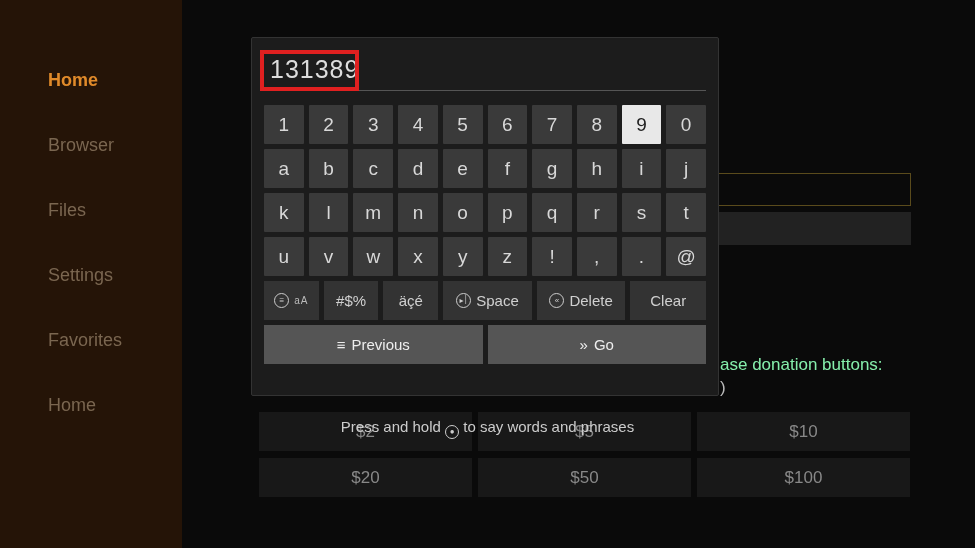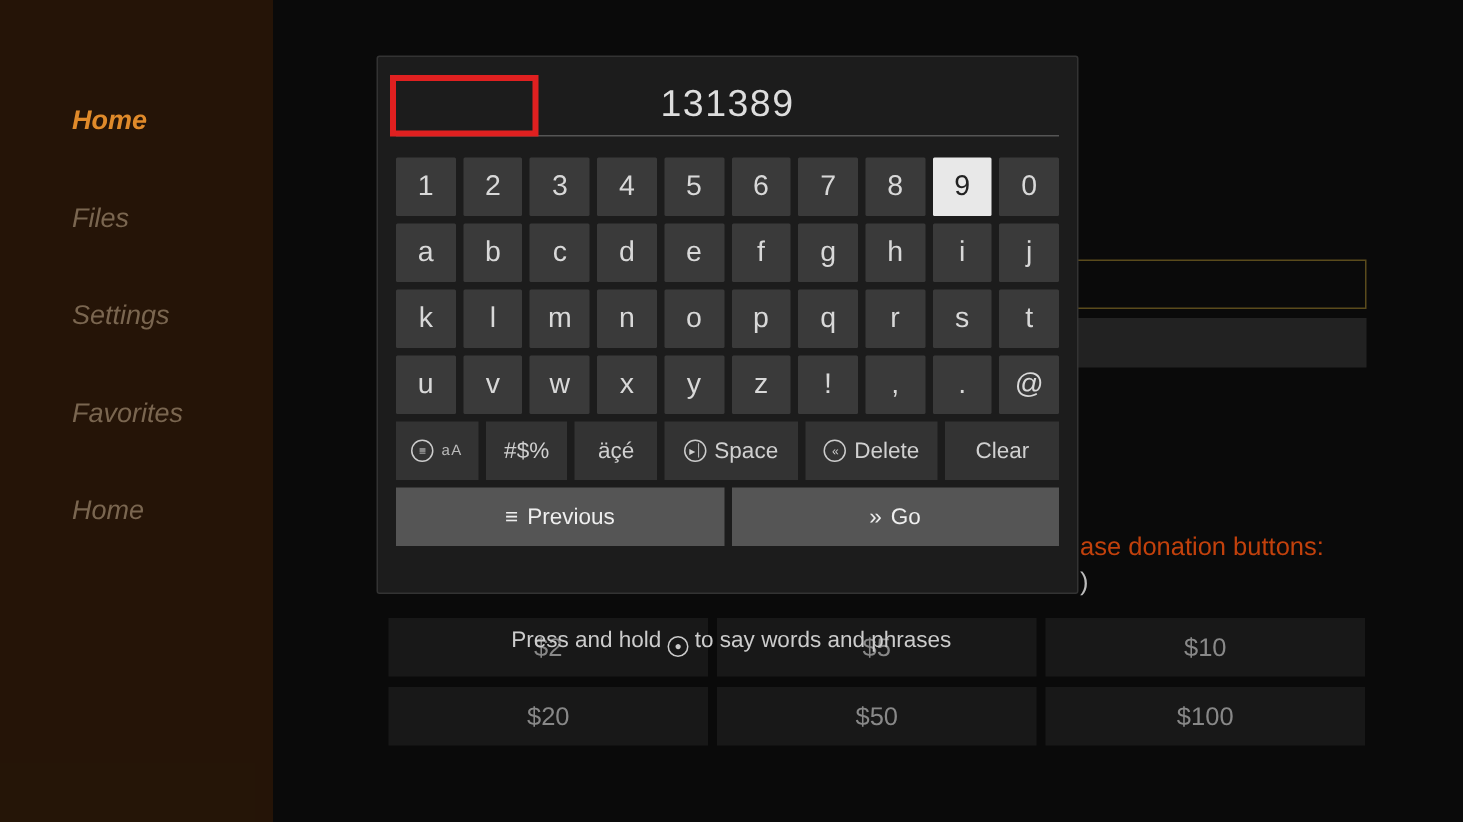--- a/index.html
+++ b/index.html
@@ -16,21 +16,20 @@
       width: 182px; height: 548px;
       background: rgba(60, 30, 5, 0.55);
       padding-top: 58px;
     }
     .sidebar-item {
       padding: 12px 0 12px 48px;
       font-size: 18px;
       color: #7a6650;
       cursor: pointer;
       margin-bottom: 20px;
-      font-style: italic;
     }
     .sidebar-item.active {
       color: #e08a2a;
       font-weight: 600;
     }
     .main {
       position: absolute; left: 182px; top: 0;
       width: 793px; height: 548px;
       background: #0a0a0a;
     }
@@ -39,21 +38,21 @@
       width: 652px; height: 33px;
       border: 1px solid #5a4b1c;
     }
     .bg-box2 {
       position: absolute; left: 259px; top: 212px;
       width: 652px; height: 33px;
       background: #222;
     }
     .bg-text {
       position: absolute; left: 720px; top: 355px;
-      color: #c2410c; font-size: 17px;
+      color: #86efac; font-size: 17px;
     }
     .bg-text2 {
       position: absolute; left: 720px; top: 378px;
       color: #bbb; font-size: 17px;
     }
     .donate-row {
       position: absolute; left: 259px; height: 39px;
       display: flex; gap: 6px;
     }
     .donate-row.r1 { top: 412px; }
@@ -65,21 +64,20 @@
       color: #888; font-size: 17px;
     }
 
     .keyboard {
       position: absolute; left: 251px; top: 37px;
       width: 468px; height: 359px;
       background: #1c1c1c;
       border: 1px solid #333;
       border-radius: 2px;
       padding: 12px 12px 10px 12px;
-      text-align: center;
     }
     .kb-display {
       font-size: 25px;
       font-weight: 300;
       color: #ddd;
       letter-spacing: 1px;
       padding: 5px 2px 6px 2px;
       border-bottom: 1px solid #555;
       margin-bottom: 14px;
       position: relative;
@@ -148,20 +146,21 @@
       border: 1.2px solid #ccc; border-radius: 50%;
       align-items: center; justify-content: center;
       font-size: 8px; vertical-align: -2px;
     }
   </style>
 </head>
 <body>
 
 <div class="sidebar">
   <div class="sidebar-item active">Home</div>
+  <div class="sidebar-item">Browser</div>
   <div class="sidebar-item">Files</div>
   <div class="sidebar-item">Settings</div>
   <div class="sidebar-item">Favorites</div>
   <div class="sidebar-item">Home</div>
 </div>
 
 <div class="main"></div>
 
 <div class="bg-box1"></div>
 <div class="bg-box2"></div>

